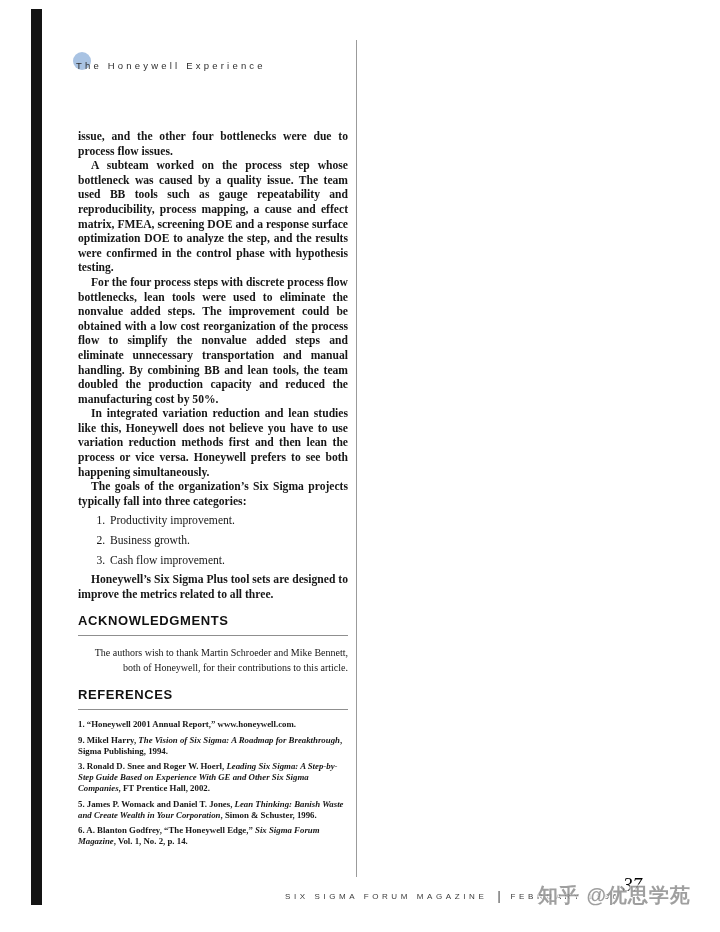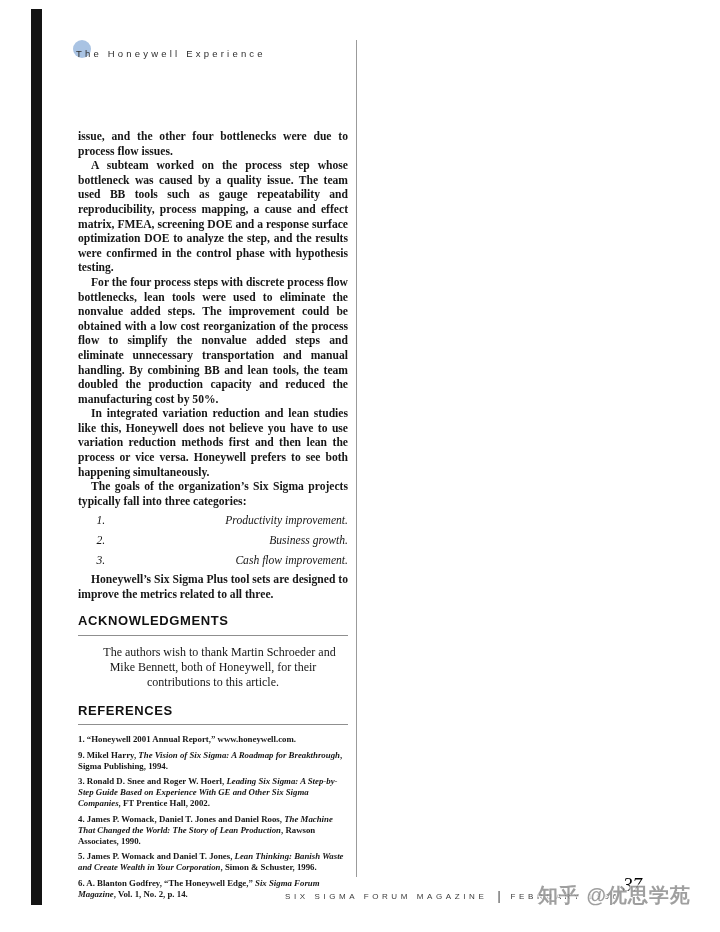--- a/index.html
+++ b/index.html
@@ -6,21 +6,21 @@
   html,body { background:#ffffff; }
   .page {
     position:relative; width:720px; height:932px; background:#ffffff;
     overflow:hidden; font-family:"Liberation Serif", serif; color:#161616;
   }
   .edge-bar {
     position:absolute; left:31px; top:9px; width:11px; height:896px;
     background:#141414;
   }
   
-  .running-head-wrap { position:absolute; left:76px; top:43px; height:16px; }
+  .running-head-wrap { position:absolute; left:76px; top:55px; height:16px; }
   .hl-circle {
     position:absolute; left:-3px; top:-3px; width:18px; height:18px;
     border-radius:50%; background:#a9c3e3; z-index:0;
   }
   .running-head {
     position:relative; z-index:1; font-family:"Liberation Sans", sans-serif;
     font-size:9.5px; letter-spacing:3.2px; color:#2e2e2e; font-weight:500;
     white-space:nowrap;
   }
   
@@ -30,32 +30,32 @@
   }
   
   .article-col {
     position:absolute; left:78px; top:130px; width:270px;
     font-size:11.6px; line-height:14.6px; text-align:justify;
   }
   .article-col p.body-par { margin:0;font-weight:bold; }
   .article-col p.indent { text-indent:13px; }
   ol.goals {
     list-style:decimal; list-style-position:outside;
-    margin:5px 0 4px 0; padding-left:30px; text-align:right;font-style:italic;
+    margin:5px 0 4px 0; padding-left:30px; text-align:left;
   }
   ol.goals li { margin:5px 0; padding-left:2px; }
   
   .section-head {
     font-family:"Liberation Sans", sans-serif; font-weight:bold;
     font-size:13px; letter-spacing:0.6px; color:#111; text-align:left;
   }
   .ack-section { margin-top:12px; }
   .rule { border:0; border-top:1px solid #8f8f8f; margin:6px 0 9px 0; }
   .ack-text {
-    font-size:12px; line-height:15.2px; text-indent:13px; text-align:center;
+    font-size:10px; line-height:15.2px; text-indent:13px; text-align:right;
   }
   .ref-section { margin-top:13px; }
   .ref-list { margin-top:1px; }
   .ref {
     font-size:8.8px; font-weight:bold; line-height:11px; margin-bottom:4.5px;
     text-align:left;
   }
   .ref i { font-style:italic; }
   .end-icon {
     display:inline-block; width:10px; height:10px; vertical-align:-1px;
@@ -115,21 +115,20 @@
       <p class="ack-text">The authors wish to thank Martin Schroeder and Mike Bennett, both of Honeywell, for their contributions to this article.</p>
     </section>
 
     <section class="ref-section">
       <h3 class="section-head">REFERENCES</h3>
       <hr class="rule">
       <div class="ref-list">
         <p class="ref"><span>1. “Honeywell 2001 Annual Report,” www.honeywell.com.</span><i></i><span></span></p>
         <p class="ref"><span>9. Mikel Harry, </span><i>The Vision of Six Sigma: A Roadmap for Breakthrough</i><span>, Sigma Publishing, 1994.</span></p>
         <p class="ref"><span>3. Ronald D. Snee and Roger W. Hoerl, </span><i>Leading Six Sigma: A Step-by-Step Guide Based on Experience With GE and Other Six Sigma Companies</i><span>, FT Prentice Hall, 2002.</span></p>
-        <p class="ref"><span>4. James P. Womack, Daniel T. Jones and Daniel Roos, </span><i>The Machine That Changed the World: The Story of Lean Production</i><span>, Rawson Associates, 1990.</span></p>
         <p class="ref"><span>5. James P. Womack and Daniel T. Jones, </span><i>Lean Thinking: Banish Waste and Create Wealth in Your Corporation</i><span>, Simon &amp; Schuster, 1996.</span></p>
         <p class="ref"><span>6. A. Blanton Godfrey, “The Honeywell Edge,” </span><i>Six Sigma Forum Magazine</i><span>, Vol. 1, No. 2, p. 14.</span></p>
       </div>
     </section>
   </main>
 
   <footer class="footer">
     <span>SIX SIGMA FORUM MAGAZINE</span>
     <span class="sep">|</span>
     <span>FEBRUARY 1996</span>

